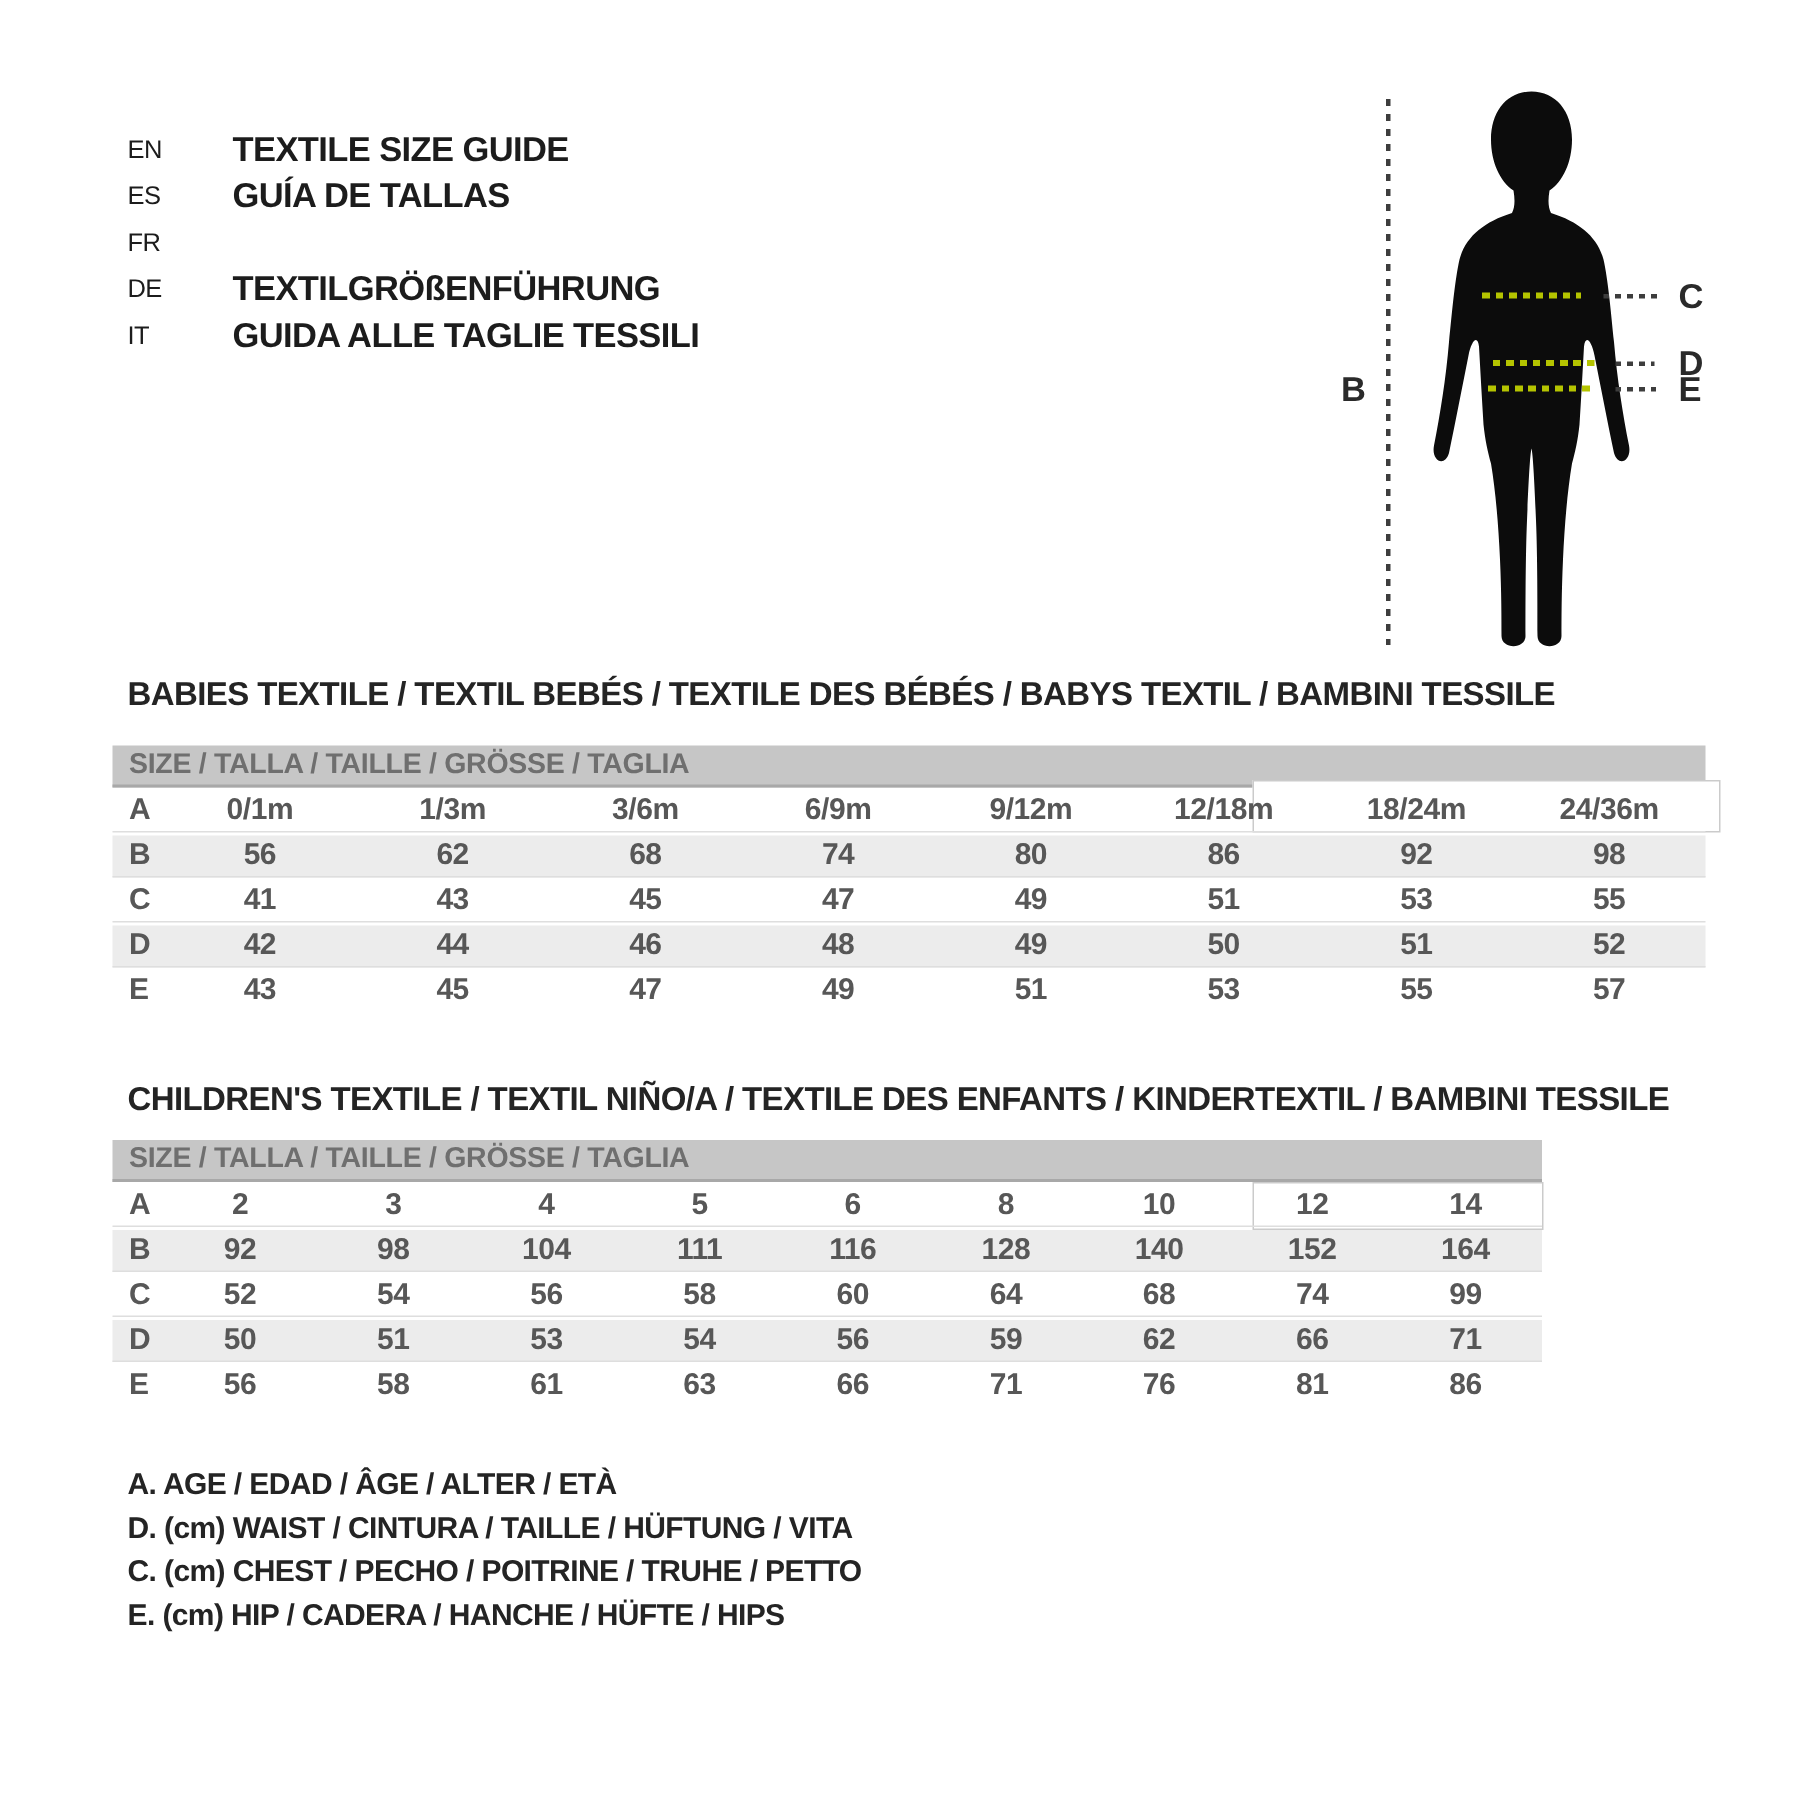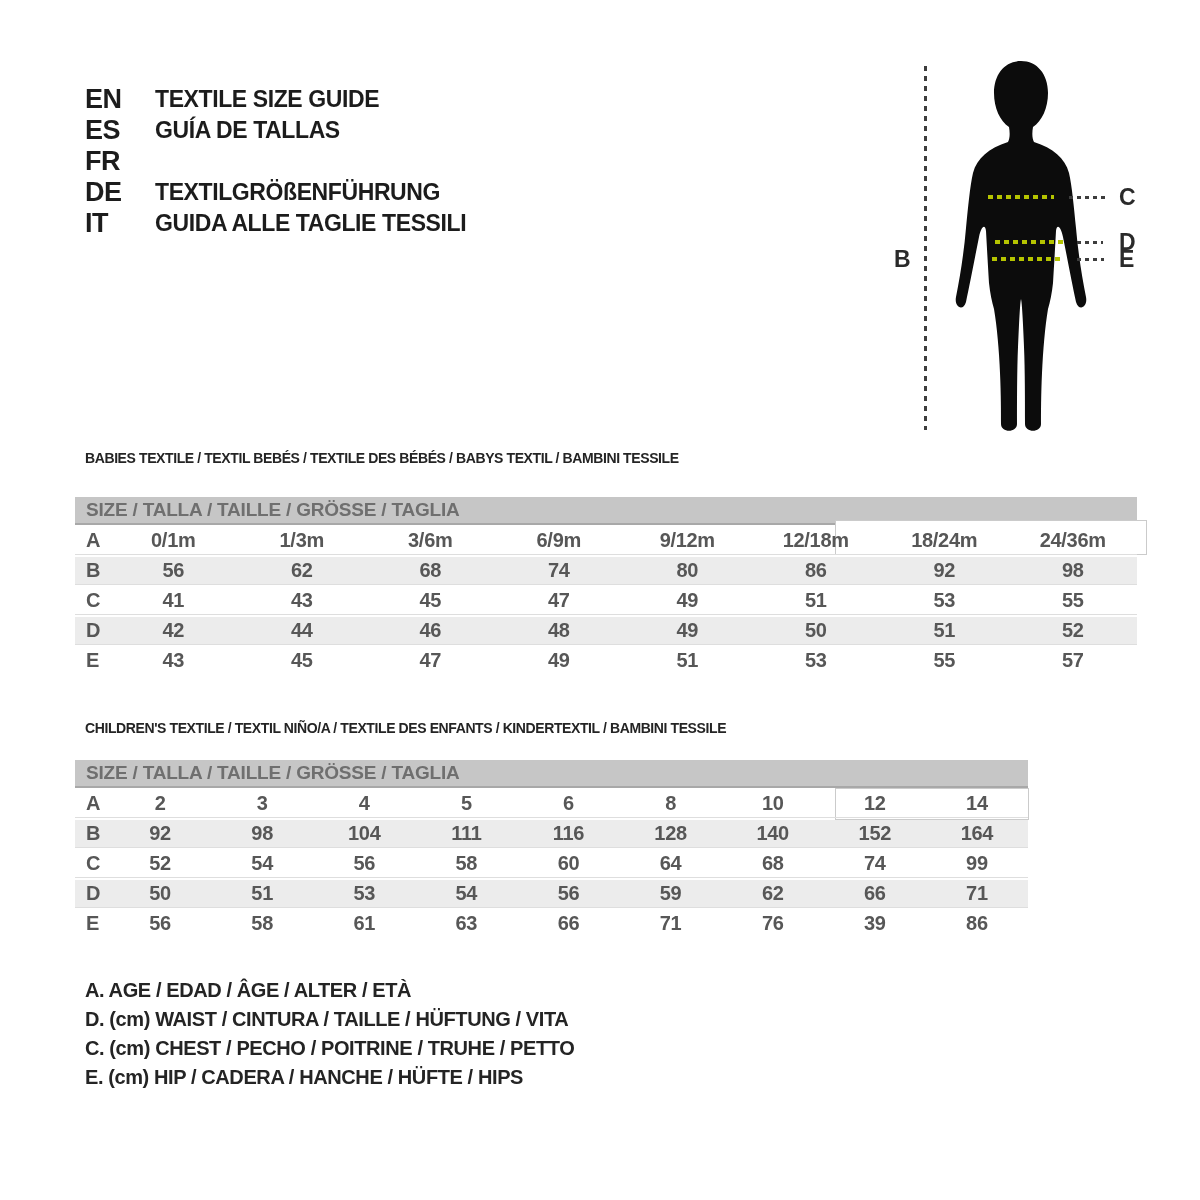--- a/index.html
+++ b/index.html
@@ -4,21 +4,21 @@
 <style>
   html,body { margin:0; padding:0; background:#ffffff; }
   .canvas {
     position:relative; width:1200px; height:1200px; background:#ffffff;
     font-family:"Liberation Sans", sans-serif; overflow:hidden;
   }
 
   
   .lang-block { position:absolute; left:85px; top:84px; }
   .lang-row { display:flex; height:31px; line-height:31px; }
-  .lang-code { width:70px; font-size:27px; font-weight:700; color:#1c1c1c; letter-spacing:-0.4px; }
+  .lang-code { width:70px; font-size:17px; font-weight:400; color:#1c1c1c; letter-spacing:-0.4px; }
   .lang-label { font-size:23px; font-weight:700; color:#1c1c1c; letter-spacing:-0.4px; white-space:nowrap; }
 
   
   .silhouette { position:absolute; left:940px; top:55px; width:170px; height:380px; }
   .dash-v { position:absolute; left:924px; top:66px; width:3px; height:364px;
     background:repeating-linear-gradient(180deg,#3d3d3d 0 5px,transparent 5px 10px); }
   .dash-h { position:absolute; height:4px; }
   .dh-green { background:repeating-linear-gradient(90deg,#b5c400 0 5px,transparent 5px 9px); }
   .dh-dark  { height:3px; background:repeating-linear-gradient(90deg,#3d3d3d 0 4px,transparent 4px 8px); }
   .c-green { left:988px;  top:195px; width:66px; }
@@ -27,21 +27,21 @@
   .d-dark  { left:1077px; top:241px; width:26px; }
   .e-green { left:992px;  top:257px; width:71px; }
   .e-dark  { left:1077px; top:258px; width:27px; }
   .fig-label { position:absolute; font-size:23px; font-weight:700; color:#2a2a2a; line-height:23px; }
   .fl-b { left:894px;  top:248px; }
   .fl-c { left:1119px; top:186px; }
   .fl-d { left:1119px; top:231px; }
   .fl-e { left:1119px; top:248px; }
 
   
-  .section-title { position:absolute; left:85px; font-size:14px; font-weight:700;
+  .section-title { position:absolute; left:85px; font-size:22px; font-weight:700;
     color:#242424; letter-spacing:-0.4px; white-space:nowrap; }
   .st-babies { top:450px; }
   .st-children { top:720px; }
 
   
   .size-table { position:absolute; left:75px; }
   .tbl-babies { top:497px; width:1062px; }
   .tbl-children { top:760px; width:953px; }
   .t-header { height:26px; line-height:26px; background:#c6c6c6; border-bottom:2px solid #a8a8a8;
     color:#6f6f6f; font-size:19px; font-weight:700; padding-left:11px; letter-spacing:-0.2px; }
@@ -237,21 +237,21 @@
     </div>
     <div class="t-row">
       <div class="t-label">E</div>
       <div class="t-cell">56</div>
       <div class="t-cell">58</div>
       <div class="t-cell">61</div>
       <div class="t-cell">63</div>
       <div class="t-cell">66</div>
       <div class="t-cell">71</div>
       <div class="t-cell">76</div>
-      <div class="t-cell">39</div>
+      <div class="t-cell">81</div>
       <div class="t-cell">86</div>
     </div>
   </div>
 
   <div class="legend">
     <div class="legend-line">A. AGE / EDAD / ÂGE / ALTER / ETÀ</div>
     <div class="legend-line">D. (cm) WAIST / CINTURA / TAILLE / HÜFTUNG / VITA</div>
     <div class="legend-line">C. (cm) CHEST / PECHO / POITRINE / TRUHE / PETTO</div>
     <div class="legend-line">E. (cm) HIP / CADERA / HANCHE / HÜFTE / HIPS</div>
   </div>

